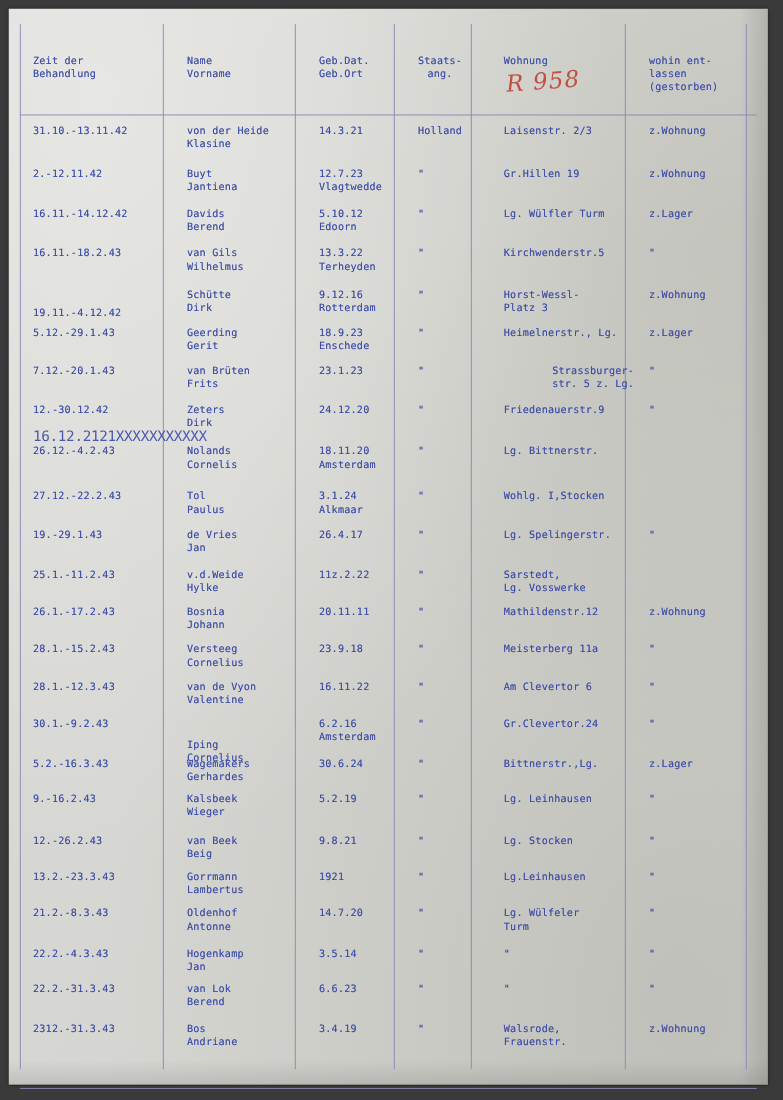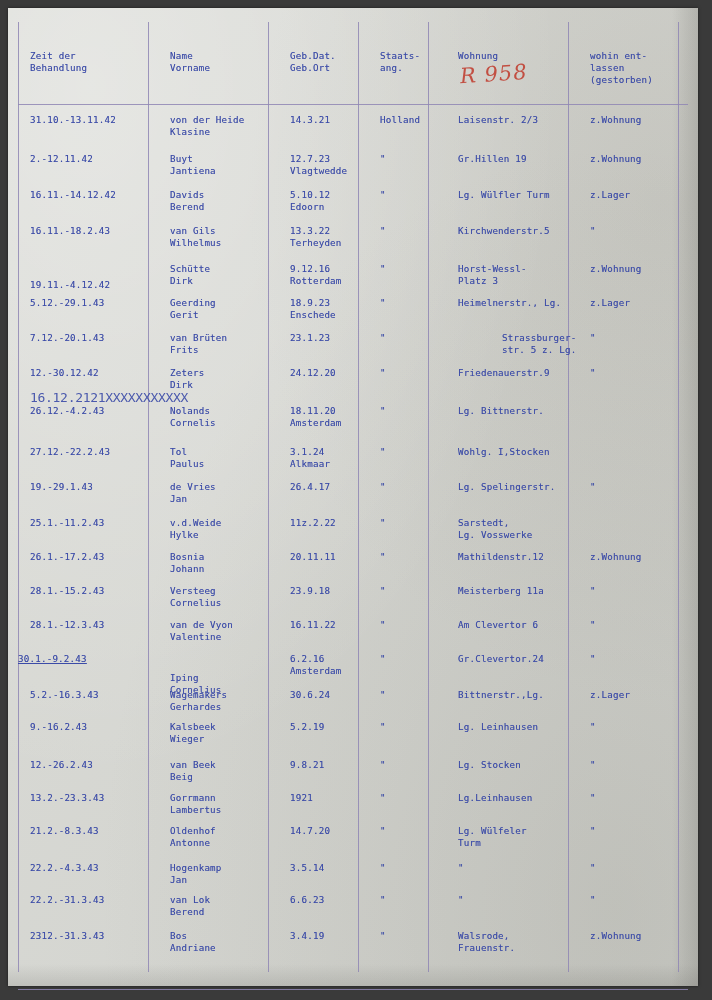--- a/index.html
+++ b/index.html
@@ -146,21 +146,21 @@
           <div class="hrule" style="top: 82px;"></div>
           <div class="hrule" style="top: 967px;"></div>
         </div>
 
       <div class="cell hdr" style="left:12px; top:28px;">Zeit der
 Behandlung</div>
       <div class="cell hdr" style="left:152px; top:28px;">Name
 Vorname</div>
       <div class="cell hdr" style="left:272px; top:28px;">Geb.Dat.
 Geb.Ort</div>
-      <div class="cell hdr" style="left:362px; top:28px;">Staats-
+      <div class="cell hdr" style="left:362px; top:28px;text-align:center;">Staats-
 ang.</div>
       <div class="cell hdr" style="left:440px; top:28px;">Wohnung</div>
       <div class="cell hdr" style="left:572px; top:28px;">wohin ent-
 lassen
 (gestorben)</div>
 
       <div class="stamp" style="left:442px; top:40px;">R 958</div>
 
       <div id="rows">
           <div class="cell" style="left: 12px; top: 92px;">31.10.-13.11.42</div>
@@ -269,21 +269,21 @@
           <div class="cell" style="left: 362px; top: 563px;">"</div>
           <div class="cell" style="left: 440px; top: 563px;">Meisterberg 11a</div>
           <div class="cell" style="left: 572px; top: 563px;">"</div>
           <div class="cell" style="left: 12px; top: 597px;">28.1.-12.3.43</div>
           <div class="cell" style="left: 152px; top: 597px;">van de Vyon
 Valentine</div>
           <div class="cell" style="left: 272px; top: 597px;">16.11.22</div>
           <div class="cell" style="left: 362px; top: 597px;">"</div>
           <div class="cell" style="left: 440px; top: 597px;">Am Clevertor 6</div>
           <div class="cell" style="left: 572px; top: 597px;">"</div>
-          <div class="cell" style="left: 0; top: 631px; text-decoration: underline;">30.1.-9.2.43</div>
+          <div class="cell" style="left: 12px; top: 631px;">30.1.-9.2.43</div>
           <div class="cell" style="left: 152px; top: 622px; margin-top: 28px;">Iping
 Cornelius</div>
           <div class="cell" style="left: 272px; top: 631px;">6.2.16
 Amsterdam</div>
           <div class="cell" style="left: 362px; top: 631px;">"</div>
           <div class="cell" style="left: 440px; top: 631px;">Gr.Clevertor.24</div>
           <div class="cell" style="left: 572px; top: 631px;">"</div>
           <div class="cell" style="left: 12px; top: 667px;">5.2.-16.3.43</div>
           <div class="cell" style="left: 152px; top: 667px;">Wagemakers
 Gerhardes</div>

